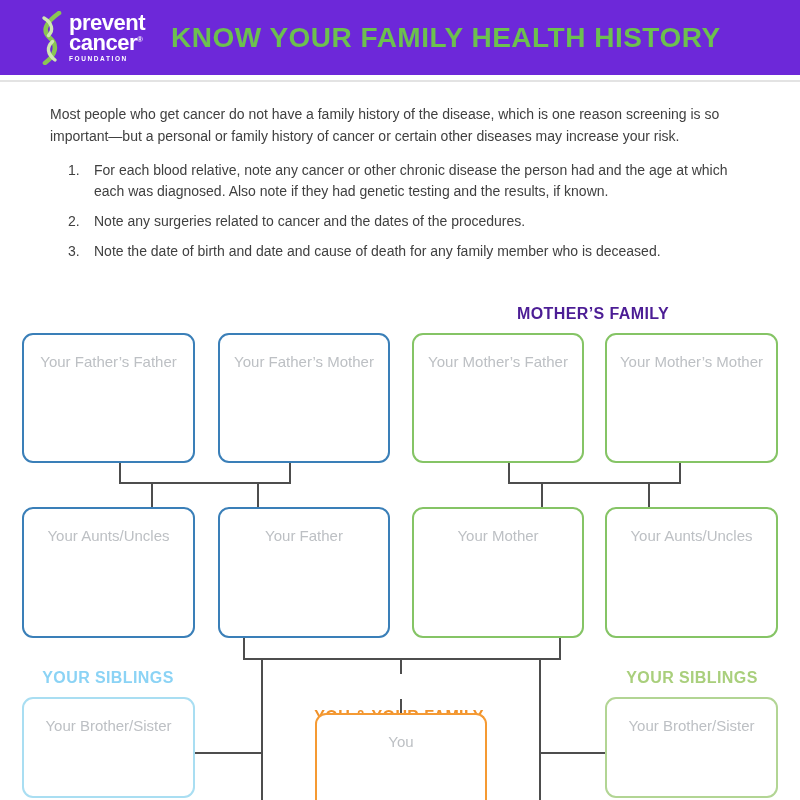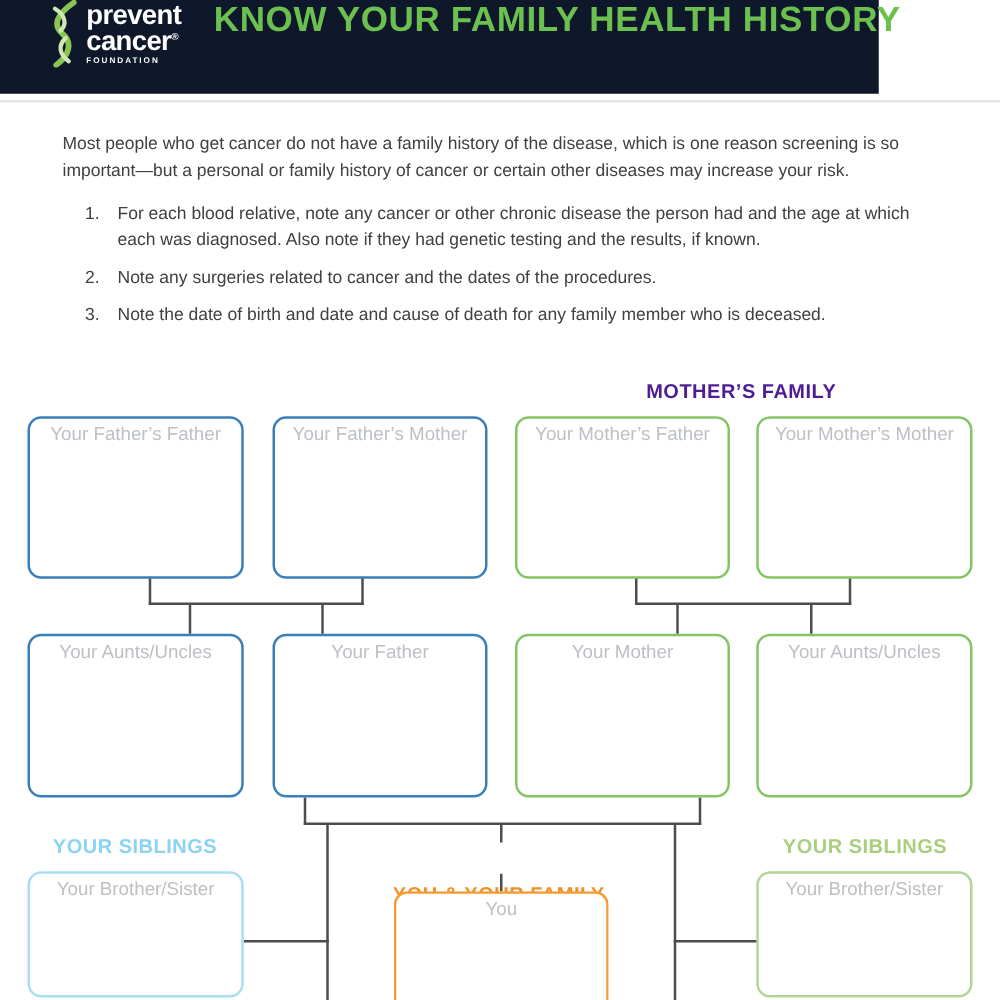--- a/index.html
+++ b/index.html
@@ -1,22 +1,22 @@
 <!DOCTYPE html>
 <html><head>
 <meta charset="utf-8">
 <style>
   * { margin:0; padding:0; box-sizing:border-box; }
   html,body { width:800px; height:800px; background:#ffffff;
     font-family:"Liberation Sans", sans-serif; overflow:hidden; }
   .page { position:relative; width:800px; height:800px; background:#fff; overflow:hidden; }
 
   
-  .header { position:absolute; top:0; left:0; width:703px; height:75px;
-    background:#0f172a; display:flex; align-items:flex-start; }
+  .header { position:absolute; top:0; left:0; width:800px; height:75px;
+    background:#6d28d9; display:flex; align-items:center; }
   .logo { display:flex; align-items:center; margin-left:37px; }
   .logo-svg { margin-right:5px; }
   .logo-text { color:#ffffff; line-height:0.92; }
   .logo-line1, .logo-line2 { font-size:22px; font-weight:bold; letter-spacing:-0.5px; }
   .logo-reg { font-size:8px; vertical-align:super; }
   .logo-line3 { font-size:6.5px; font-weight:bold; letter-spacing:1.6px; margin-top:3px; }
   .main-title { color:#6cc04f; font-size:28px; font-weight:bold; letter-spacing:0.5px;
     margin-left:26px; white-space:nowrap; }
   .header-rule { position:absolute; top:80px; left:0; width:800px; height:2px; background:#e3e3e3; }
 
@@ -33,21 +33,21 @@
   .chart { position:absolute; top:300px; left:0; width:800px; height:500px; overflow:hidden; }
   .sec-head { position:absolute; width:220px; text-align:center;
     font-size:16px; font-weight:bold; letter-spacing:0.4px; white-space:nowrap; }
   .h-father   { left:85px;  top:5px;   color:#2d74b5; }
   .h-mother   { left:483px; top:5px;   color:#4c1d95; }
   .h-sib-l    { left:-2px;  top:369px; color:#8bd3f5; }
   .h-you      { left:289px; top:377px; color:#f0922b;margin-top:31px; }
   .h-sib-r    { left:582px; top:369px; color:#a9cf7c; }
 
   .fbox { position:absolute; background:#fff; border:2px solid; border-radius:11px;
-    text-align:center; padding-top:4px; font-size:15px; color:#bdc0c4; }
+    text-align:center; padding-top:18px; font-size:15px; color:#bdc0c4; }
   .c-blue  { border-color:#3a7fb8; }
   .c-green { border-color:#85c465; }
   .c-lblue { border-color:#a9def2; }
   .c-orange{ border-color:#f59a33; }
   .c-lgreen{ border-color:#b2d594; }
 
   .b0 { left:22px;  top:33px;  width:173px; height:130px; }
   .b1 { left:218px; top:33px;  width:172px; height:130px; }
   .b2 { left:412px; top:33px;  width:172px; height:130px; }
   .b3 { left:605px; top:33px;  width:173px; height:130px; }

